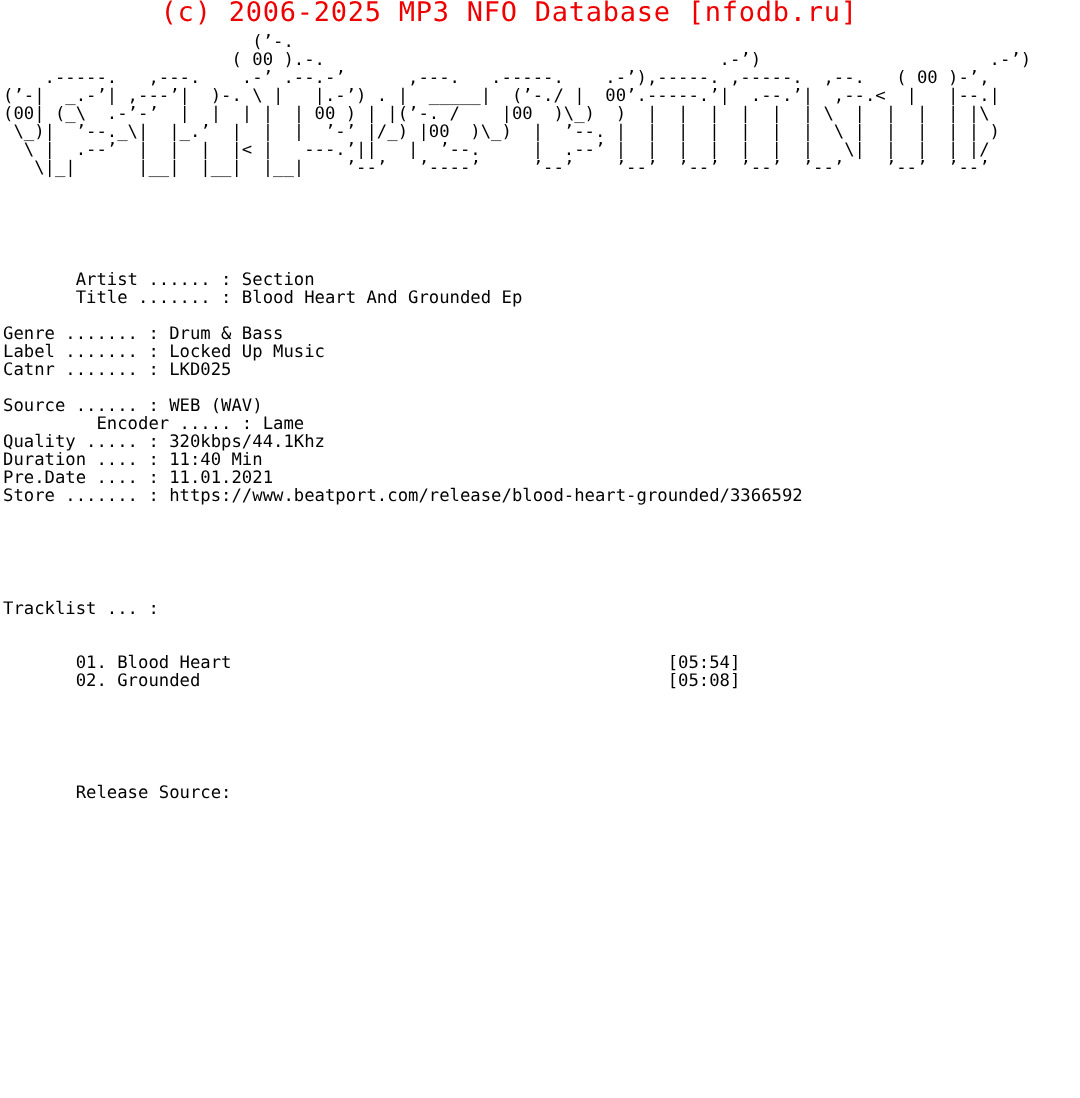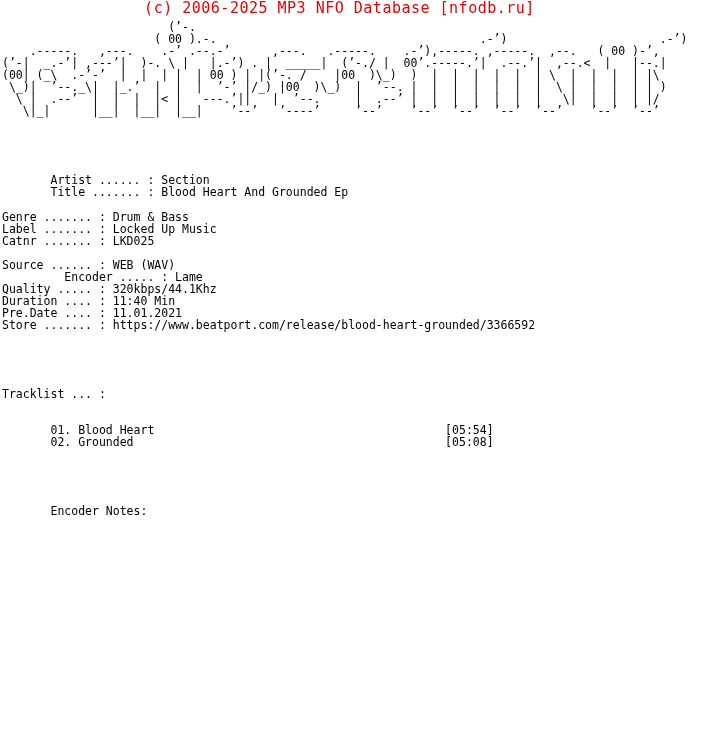--- a/index.html
+++ b/index.html
@@ -18,33 +18,34 @@
   .page {
     position: relative;
     width: 720px;
     height: 732px;
   }
   .nfo-header {
     width: 679px;
     text-align: center;
     color: #ee0000;
     font-family: "DejaVu Sans Mono", "Liberation Mono", monospace;
-    font-size: 15px;
+    font-size: 18px;
     line-height: 15px;
     letter-spacing: 0.5px;
     white-space: pre;
     padding-top: 1px;
   }
   .nfo-body {
     font-family: "DejaVu Sans Mono", "Liberation Mono", monospace;
     font-size: 11.5px;
     line-height: 12.05px;
     white-space: pre;
     color: #000000;
     padding-left: 2px;
+    margin-top: 17px;
   }
   .logo-block {
     font-family: "DejaVu Sans Mono", "Liberation Mono", monospace;
     font-size: 11.5px;
     line-height: 12.05px;
     white-space: pre;
     color: #000000;
     letter-spacing: 0px;
     padding-left: 2px;
     margin-top: 5px;
@@ -86,15 +87,15 @@
   <div class="spacer-lg"></div>
 
   <pre class="nfo-body">Tracklist ... :
 
 
        01. Blood Heart                                          [05:54]
        02. Grounded                                             [05:08]</pre>
 
   <div class="spacer-lg"></div>
 
-  <pre class="nfo-body">       Encoder Notes:</pre>
+  <pre class="nfo-body">       Release Source:</pre>
 
 </div>
 
 </body></html>

